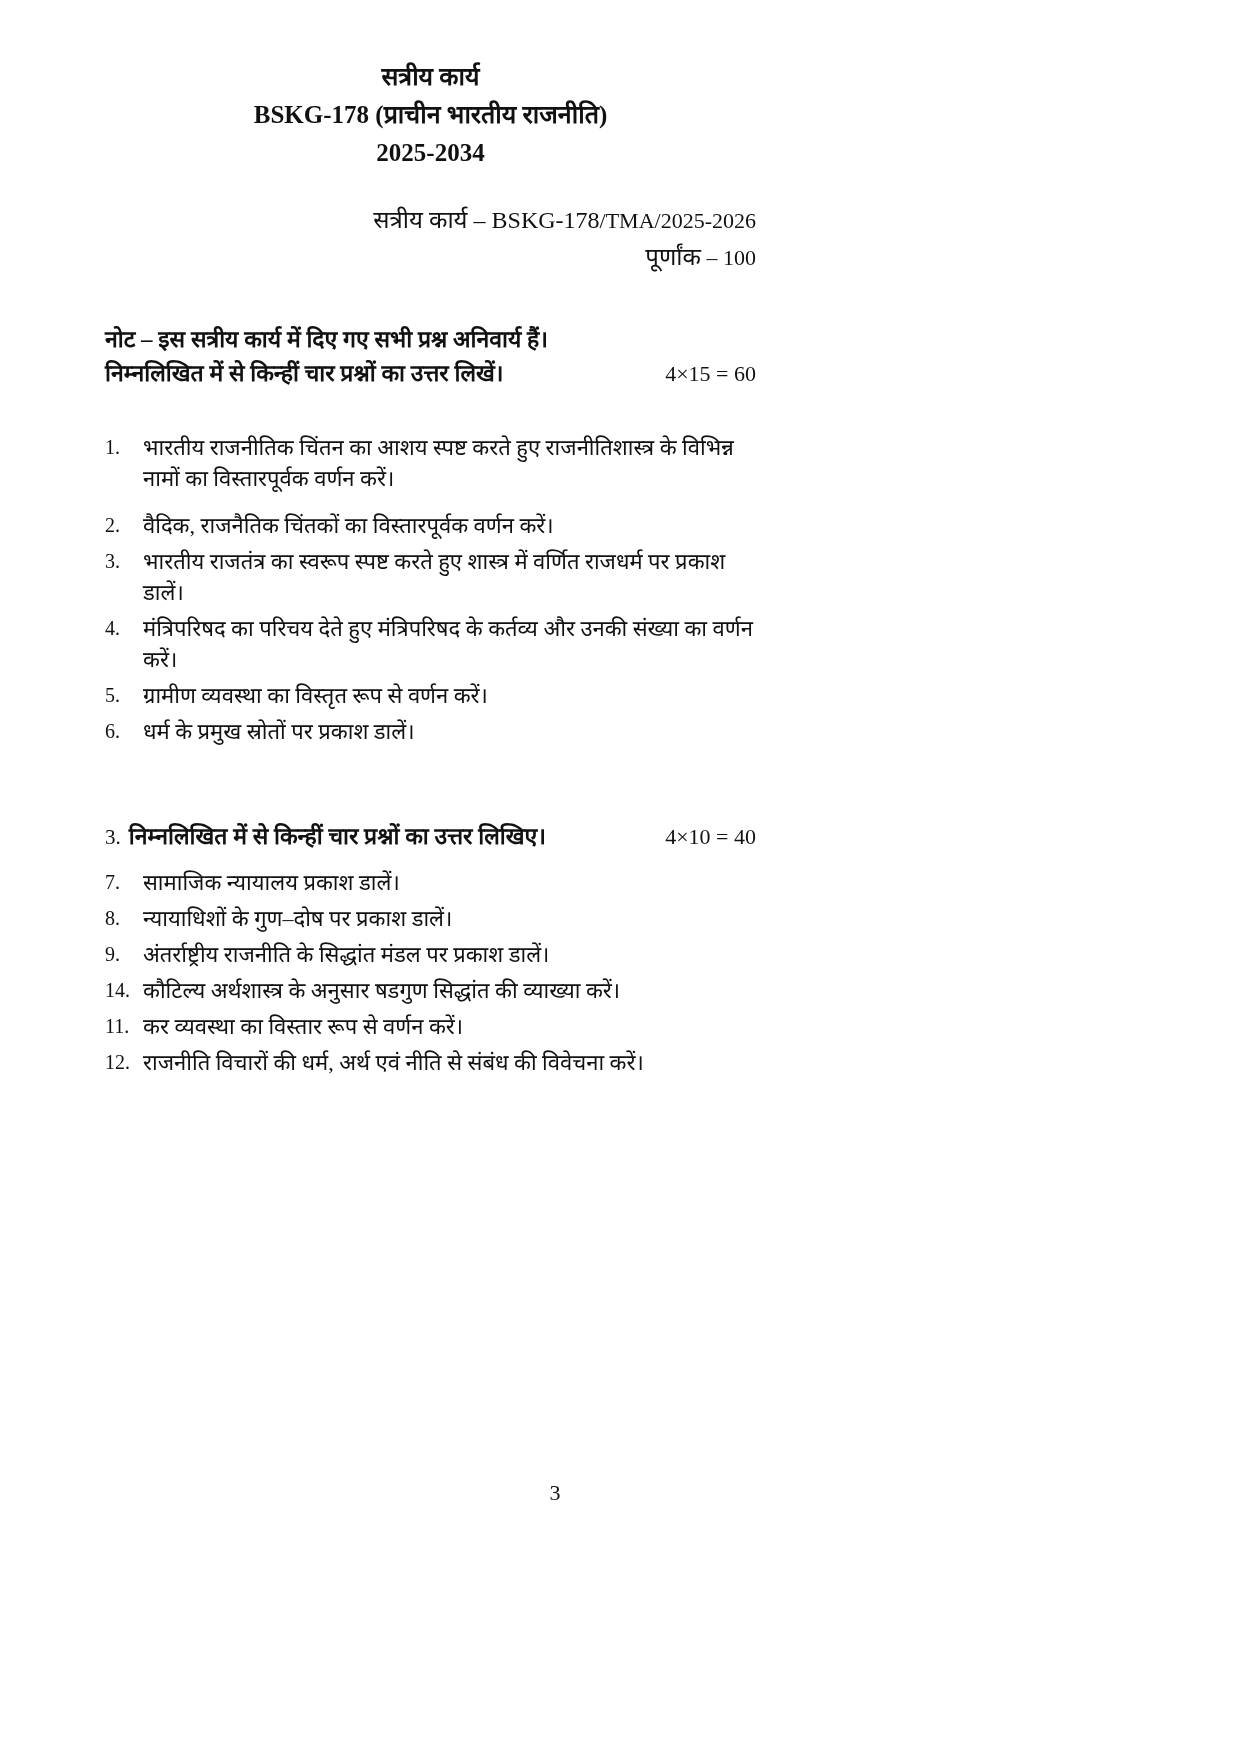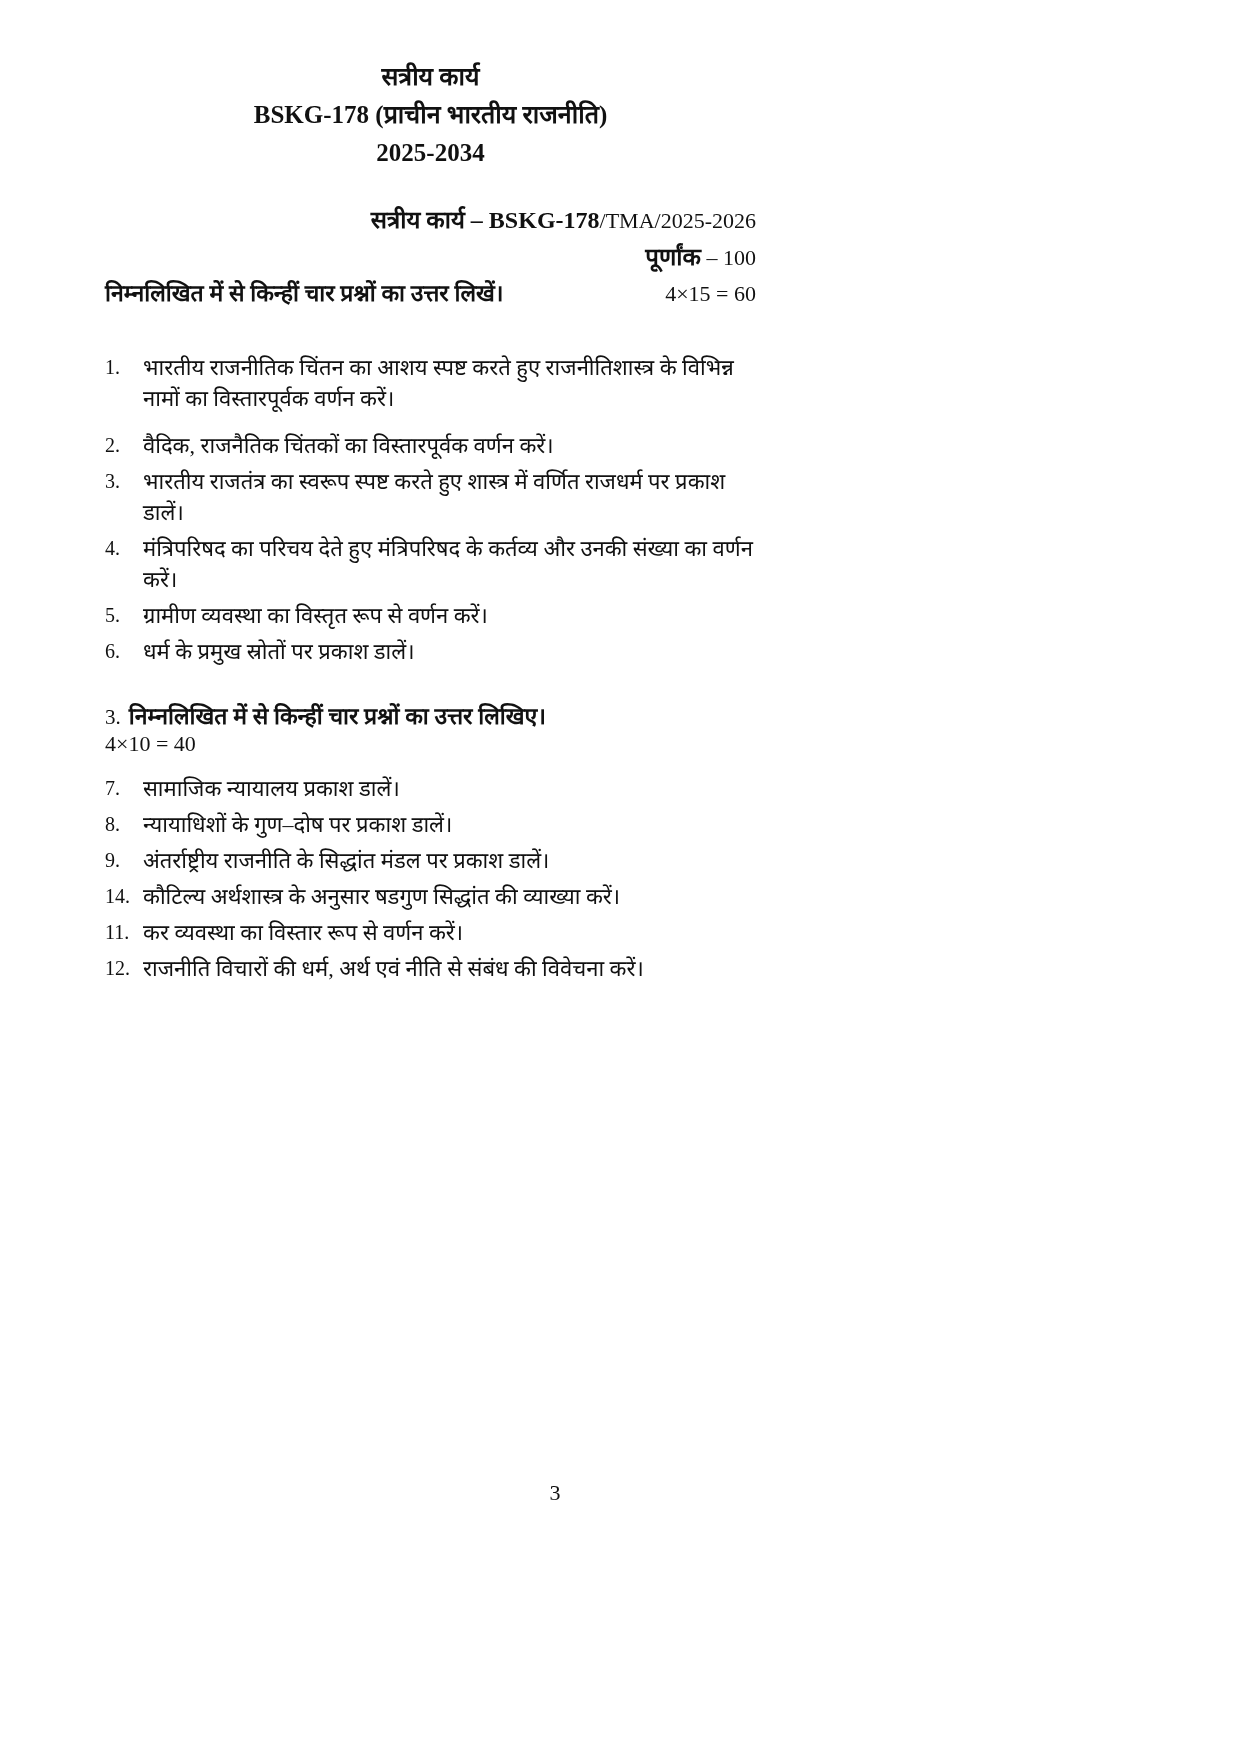--- a/index.html
+++ b/index.html
@@ -25,35 +25,35 @@
     font-size: 25px;
     line-height: 38px;
   }
   .doc-header .line { display: block; }
   .meta-block {
     margin-top: 30px;
     text-align: right;
     font-size: 24px;
     line-height: 36px;
   }
-  .meta-bold { font-weight: bold; }
+  .meta-bold { font-weight: normal; }
   .meta-rest { font-weight: normal; font-size: 22px; }
   .note-line {
     margin-top: 48px;
     font-weight: bold;
     font-size: 23px;
     line-height: 32px;
   }
   .section-head {
     display: flex;
     justify-content: space-between;
     align-items: baseline;
   }
   .section-head.first { }
-  .section-head.second { margin-top: 32px; flex-direction: column; }
+  .section-head.second { margin-top: 72px; }
   .section-heading { font-weight: bold; font-size: 23px; }
   .section-prefix { font-weight: normal; font-size: 21px; margin-right: 8px; }
   .section-marks { font-weight: normal; font-size: 22px; white-space: nowrap; }
   .qlist { margin-top: 0; }
   .qlist.list1 { margin-top: 44px; }
   .qlist.list2 { margin-top: 16px; }
   .qrow {
     display: flex;
     font-size: 22px;
     line-height: 31px;
@@ -89,20 +89,21 @@
 
     <div class="meta-block">
       <div>
         <span class="meta-bold">सत्रीय कार्य – BSKG-178</span><span class="meta-rest">/TMA/2025-2026</span>
       </div>
       <div>
         <span class="meta-bold">पूर्णांक</span><span class="meta-rest"> – 100</span>
       </div>
     </div>
 
+    <div class="note-line">नोट – इस सत्रीय कार्य में दिए गए सभी प्रश्न अनिवार्य हैं।</div>
 
     <div class="section-head first">
       <span class="section-heading">निम्नलिखित में से किन्हीं चार प्रश्नों का उत्तर लिखें।</span>
       <span class="section-marks">4×15 = 60</span>
     </div>
 
     <div class="qlist list1">
       <div class="qrow">
         <span class="qnum">1.</span>
         <span class="qtext">भारतीय राजनीतिक चिंतन का आशय स्पष्ट करते हुए राजनीतिशास्त्र के विभिन्न नामों का विस्तारपूर्वक वर्णन करें।</span>

